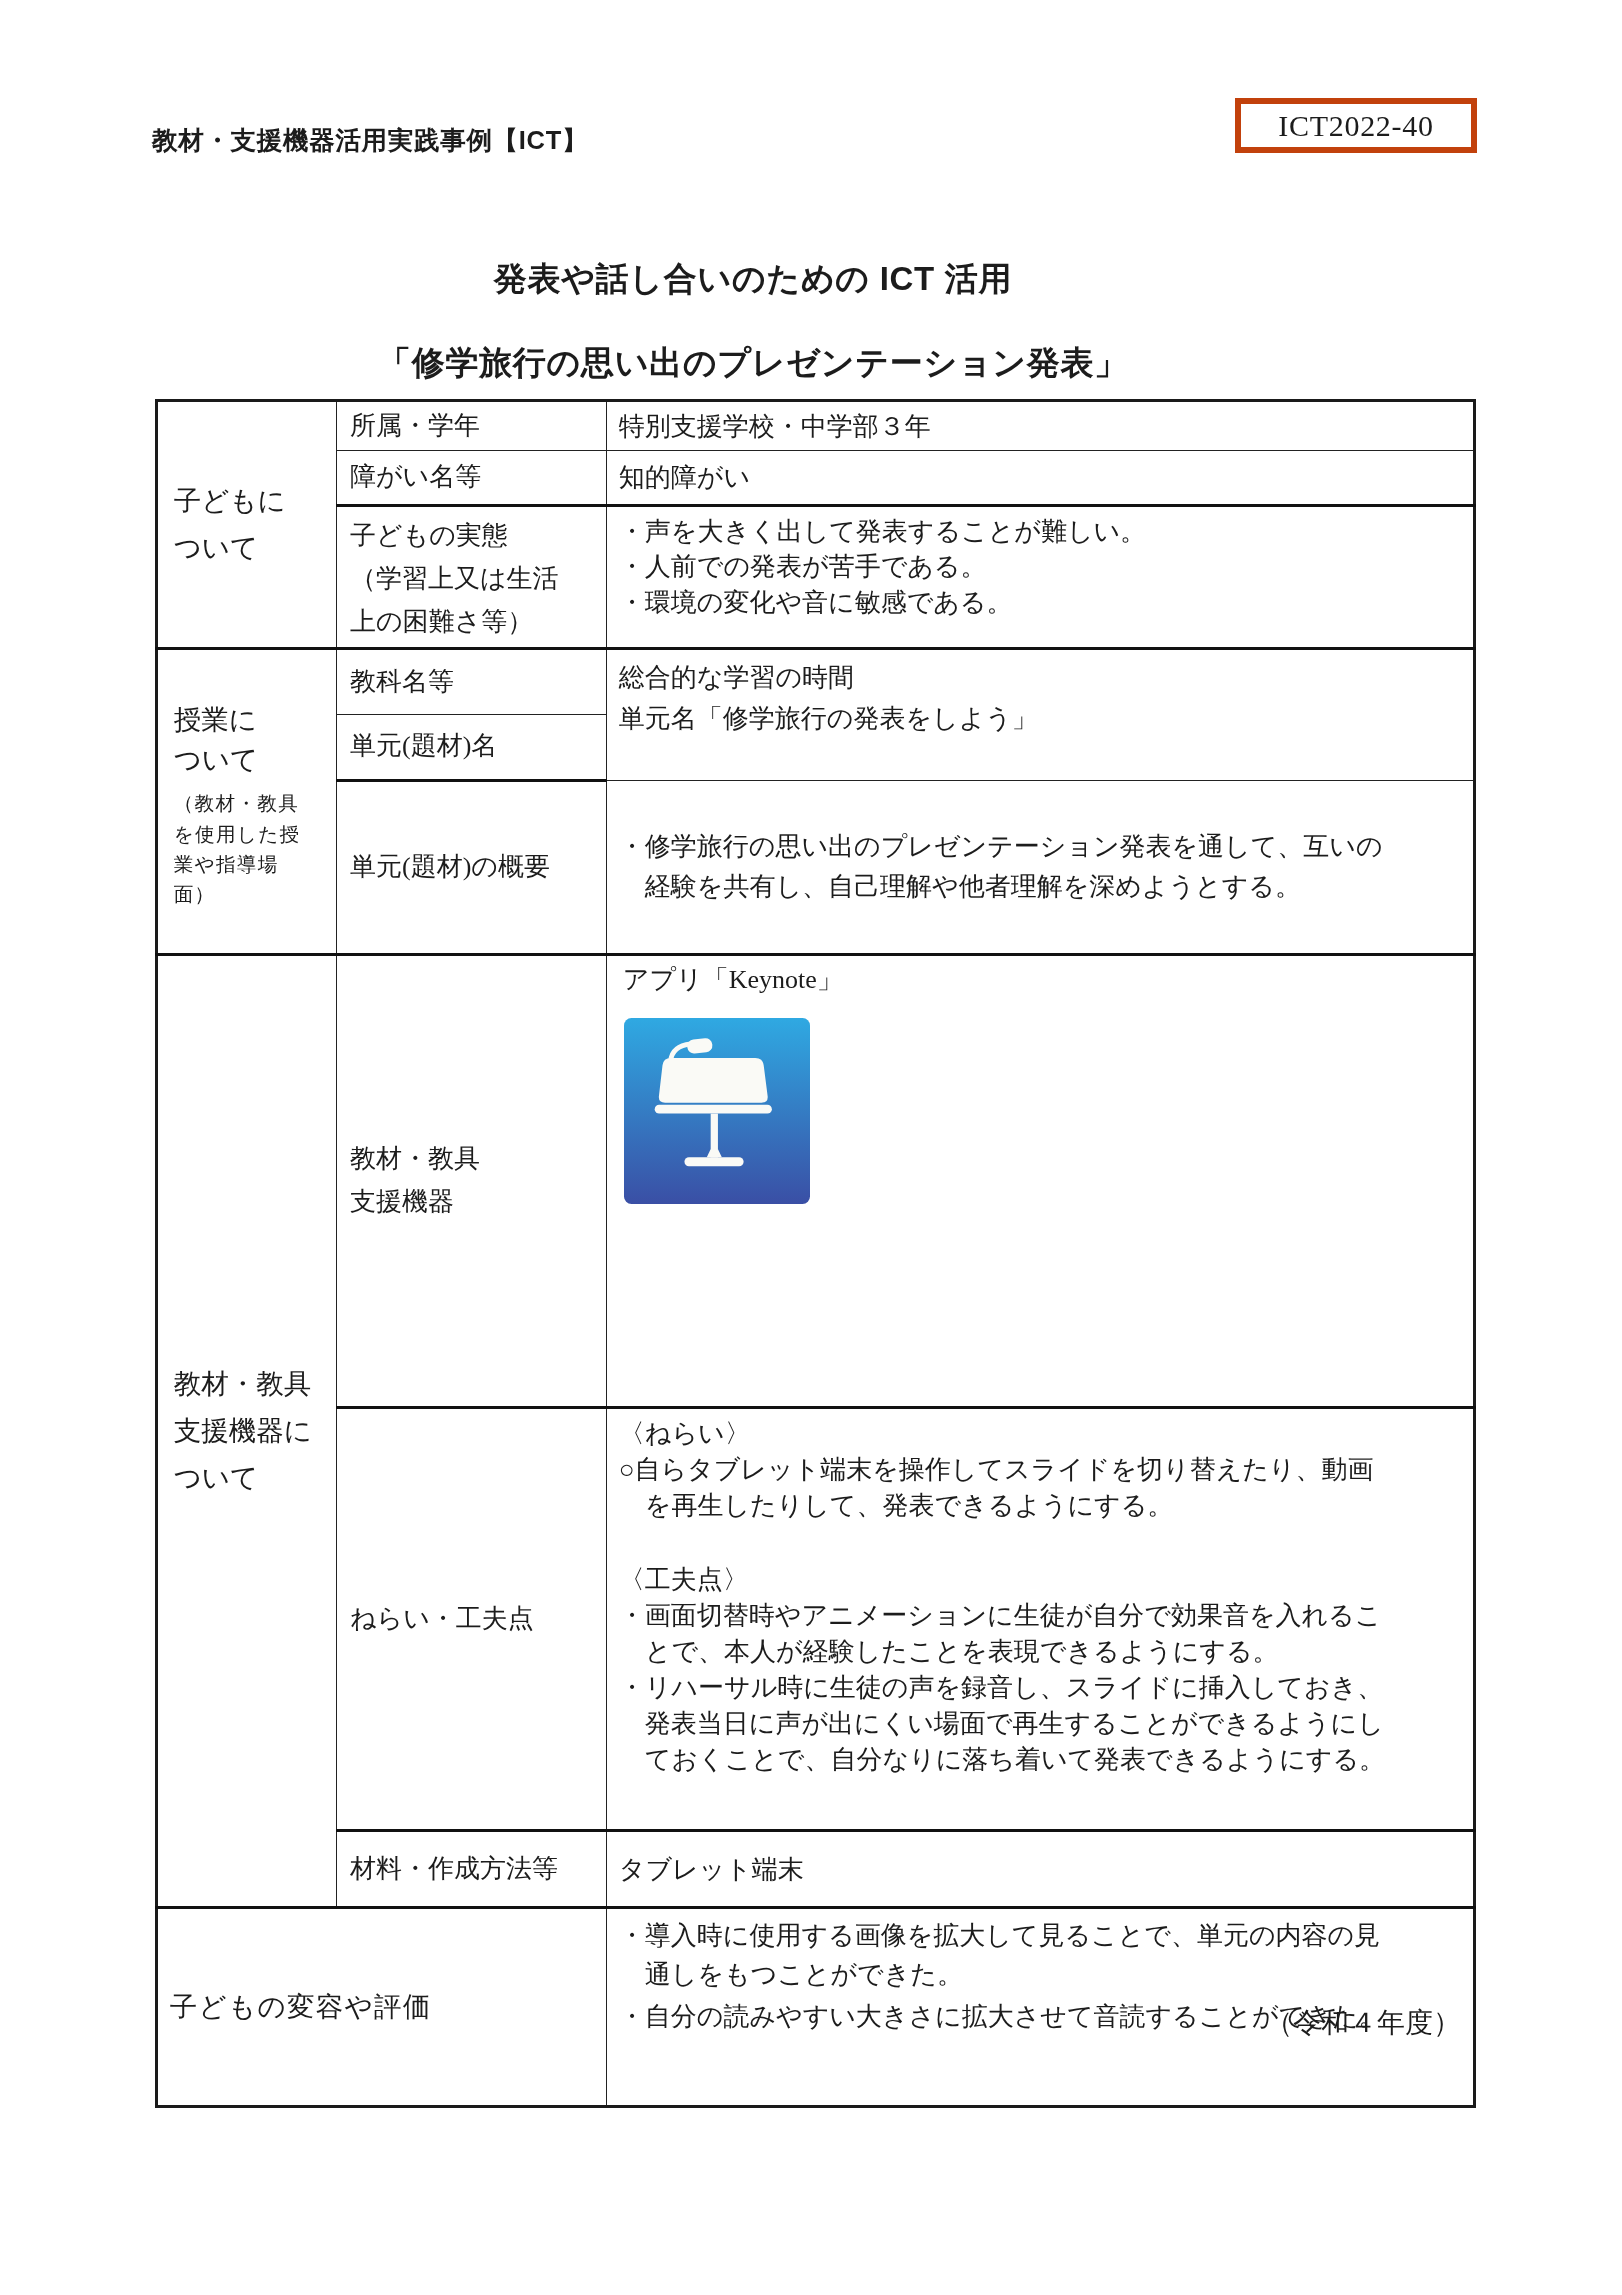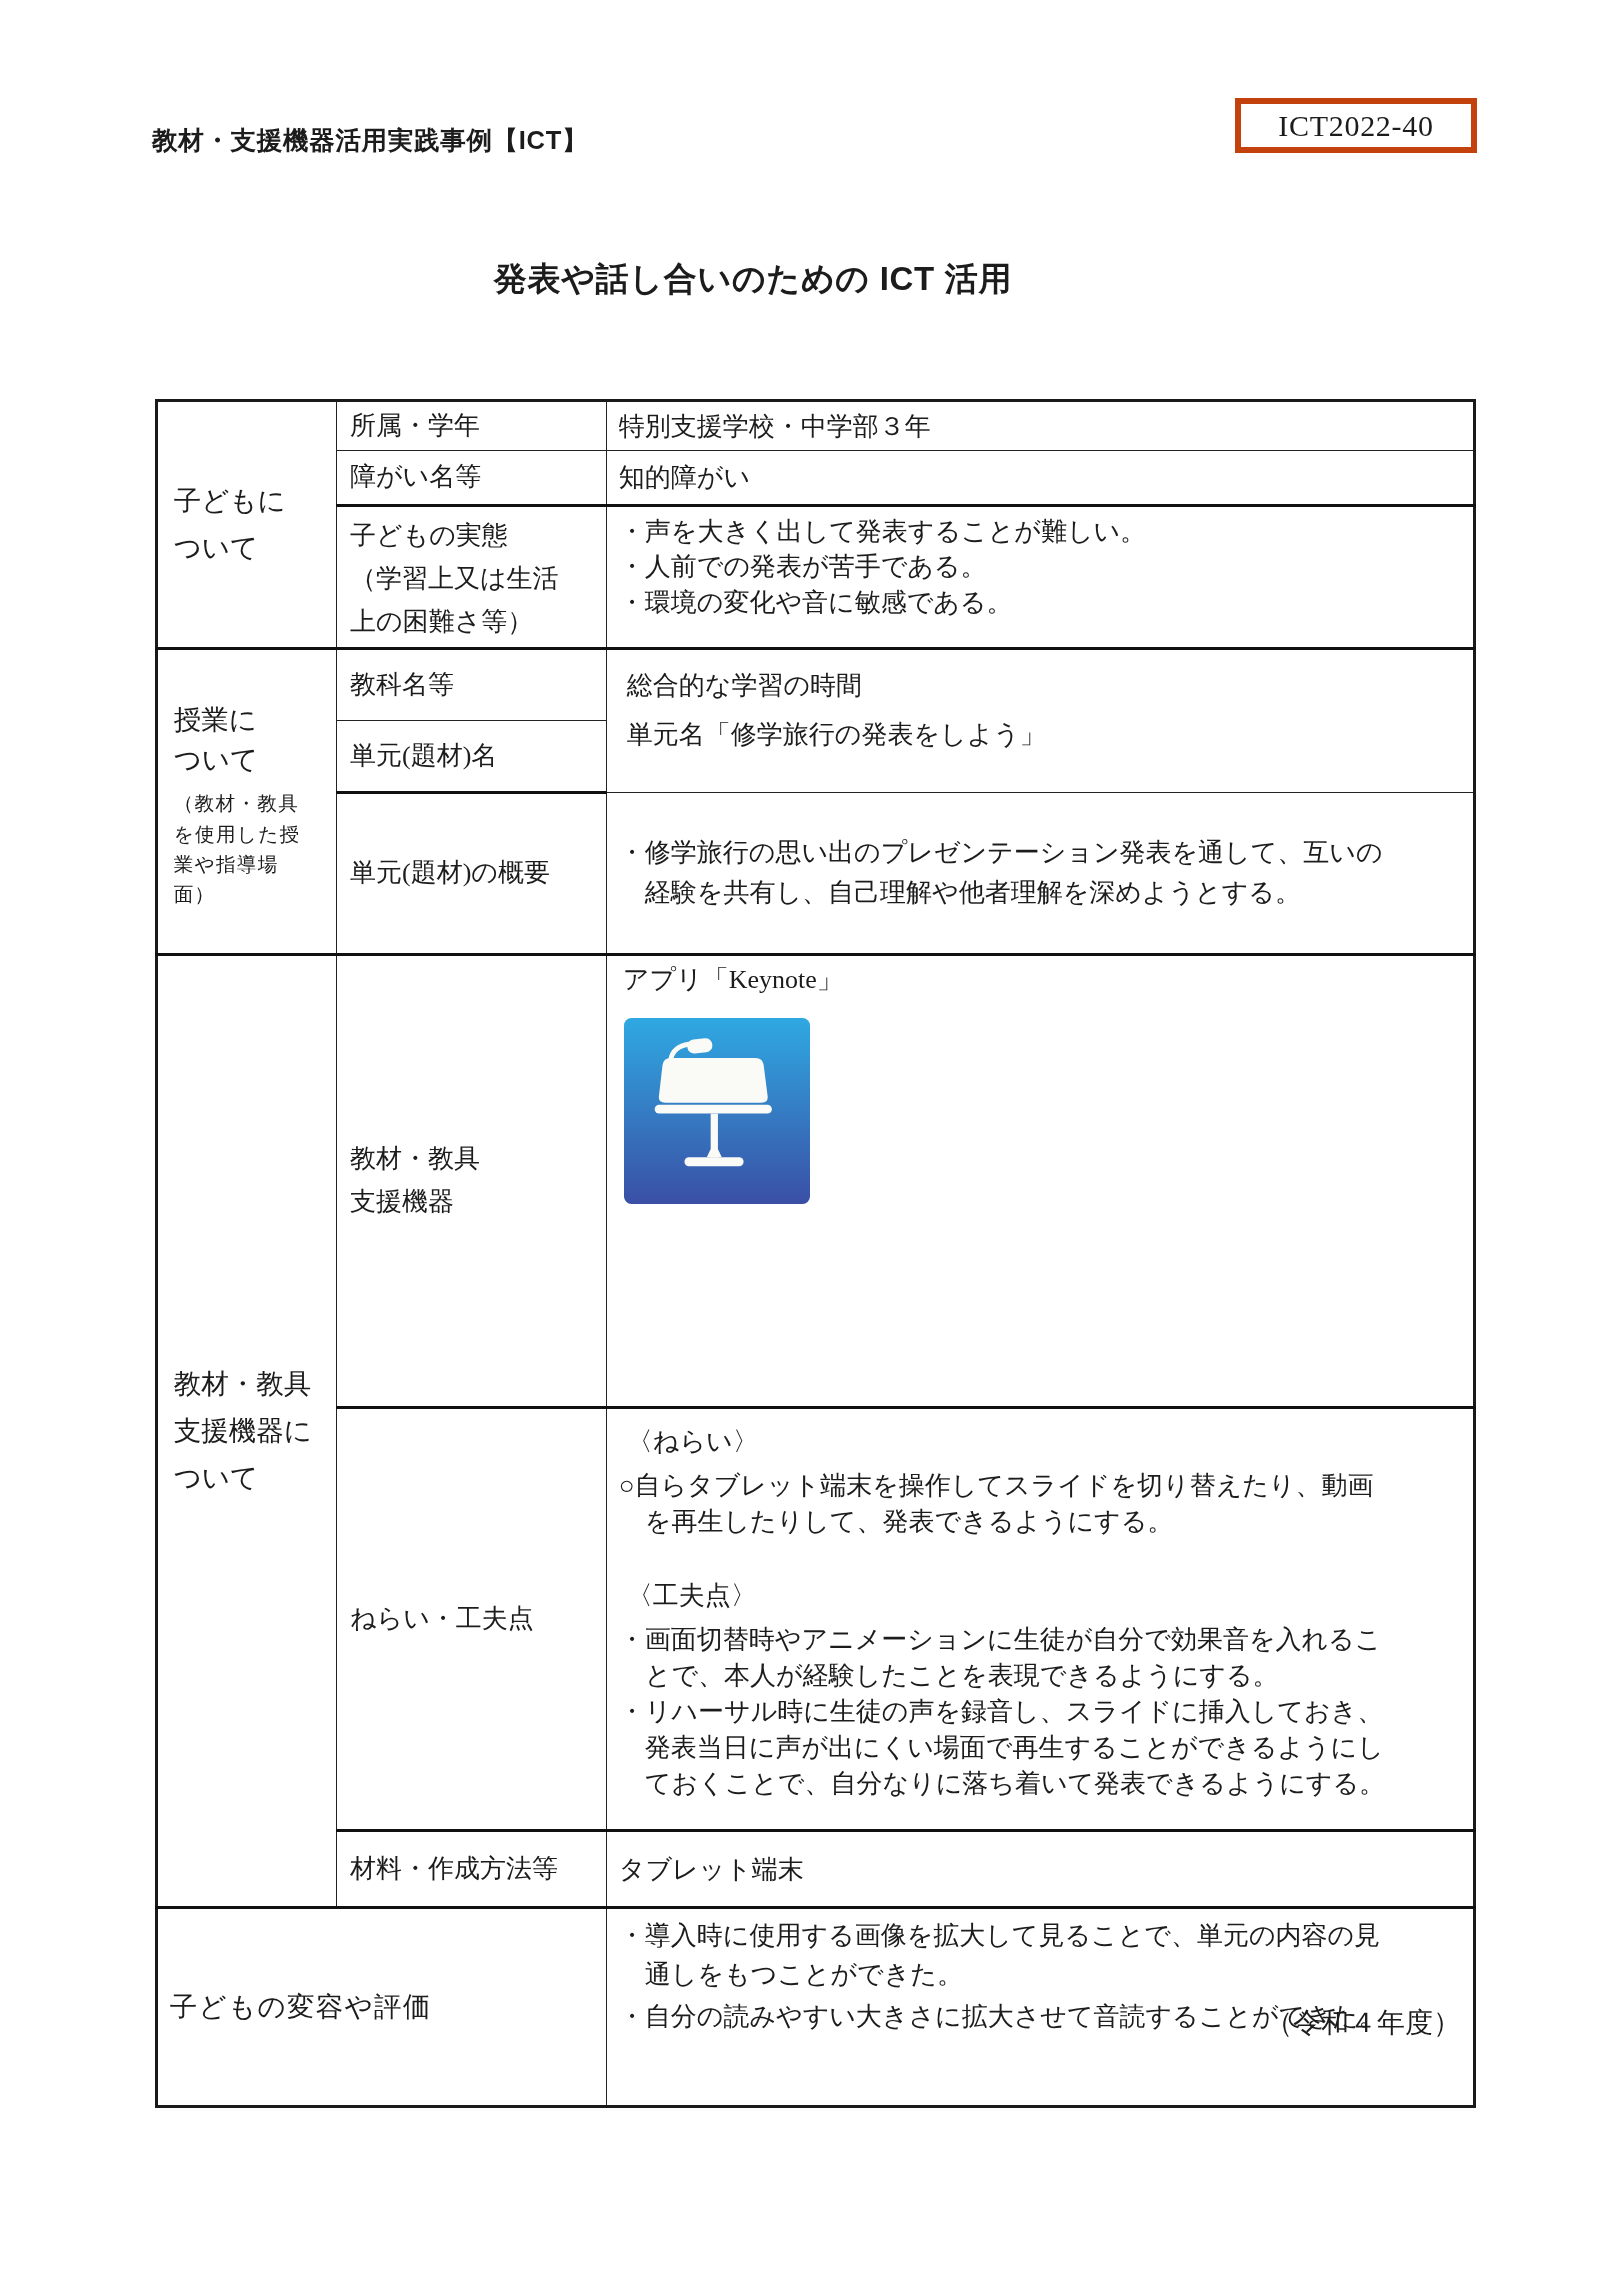--- a/index.html
+++ b/index.html
@@ -43,21 +43,21 @@
   tr.r7{height:453px;} tr.r8{height:423px;} tr.r9{height:77px;}
   tr.r10{height:199px;}
 
   .gcell { font-size:27.5px; line-height:1.7; padding-left:15.7px; white-space:pre-line; }
   .gcell-top { vertical-align:top; padding-top:10.5px; line-height:1.45; }
   .group-note { font-size:19.6px; line-height:1.55; margin:9.2px 0 0 0; letter-spacing:1.3px; white-space:pre-line; font-weight:400; }
   .lbl { white-space:pre-line; line-height:1.65; padding-left:13px; }
   .lbl-top { vertical-align:top; padding-top:7.9px; }
   .val-top { vertical-align:top; padding-top:6.5px; }
   .bullet { white-space:pre-line; padding-left:1em; text-indent:-1em; margin:0; line-height:1.38; }
-  .line { margin:8px; line-height:1.38; white-space:pre-line; }
+  .line { margin:0; line-height:1.38; white-space:pre-line; }
   .overview .bullet { line-height:1.55; }
   .merged-lines .line { line-height:1.6; }
   .eval-cell .bullet { line-height:1.52; margin-bottom:2.6px; }
   .gap-above { margin-top:39px; }
   .eval-label { font-size:27.5px; letter-spacing:1.3px; }
   .app-line { margin:0 0 0 4px; line-height:1.3; }
   .app-icon-wrap { margin:21px 0 0 5.2px; width:186px; height:186px; }
   .footer-note { position:absolute; top:2004px; right:161px; font-size:28px; }
 </style>
 </head>
@@ -66,20 +66,21 @@
 <div class="page">
 
   <div class="category-header">教材・支援機器活用実践事例【ICT】</div>
 
   <div class="case-box">
     <span>ICT2022-40</span>
   </div>
 
   <div class="title-block">
     <div class="doc-title">発表や話し合いのための ICT 活用</div>
+    <div class="doc-subtitle">「修学旅行の思い出のプレゼンテーション発表」</div>
   </div>
 
   <table class="main-table">
     <colgroup>
       <col style="width:180px">
         <col style="width:270px">
         <col style="width:868px">
     </colgroup>
 
     <tbody>

